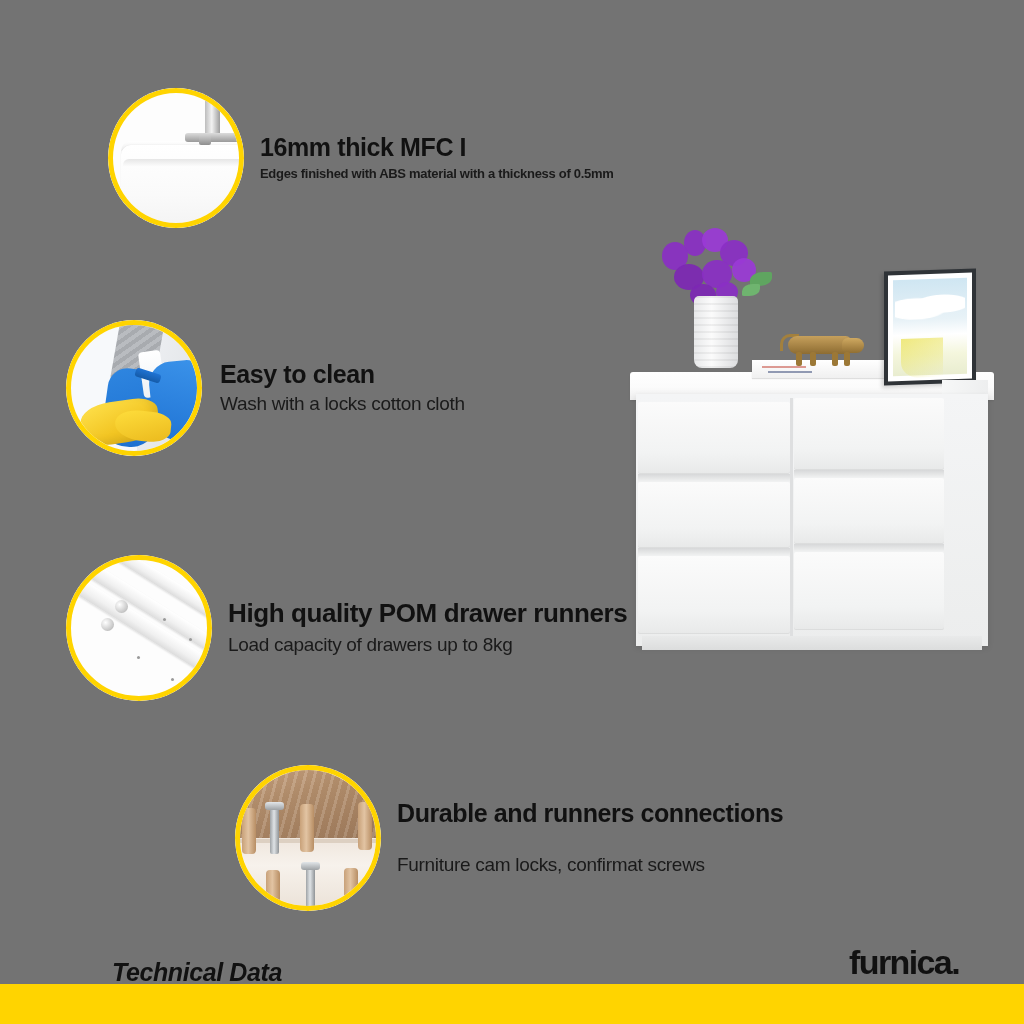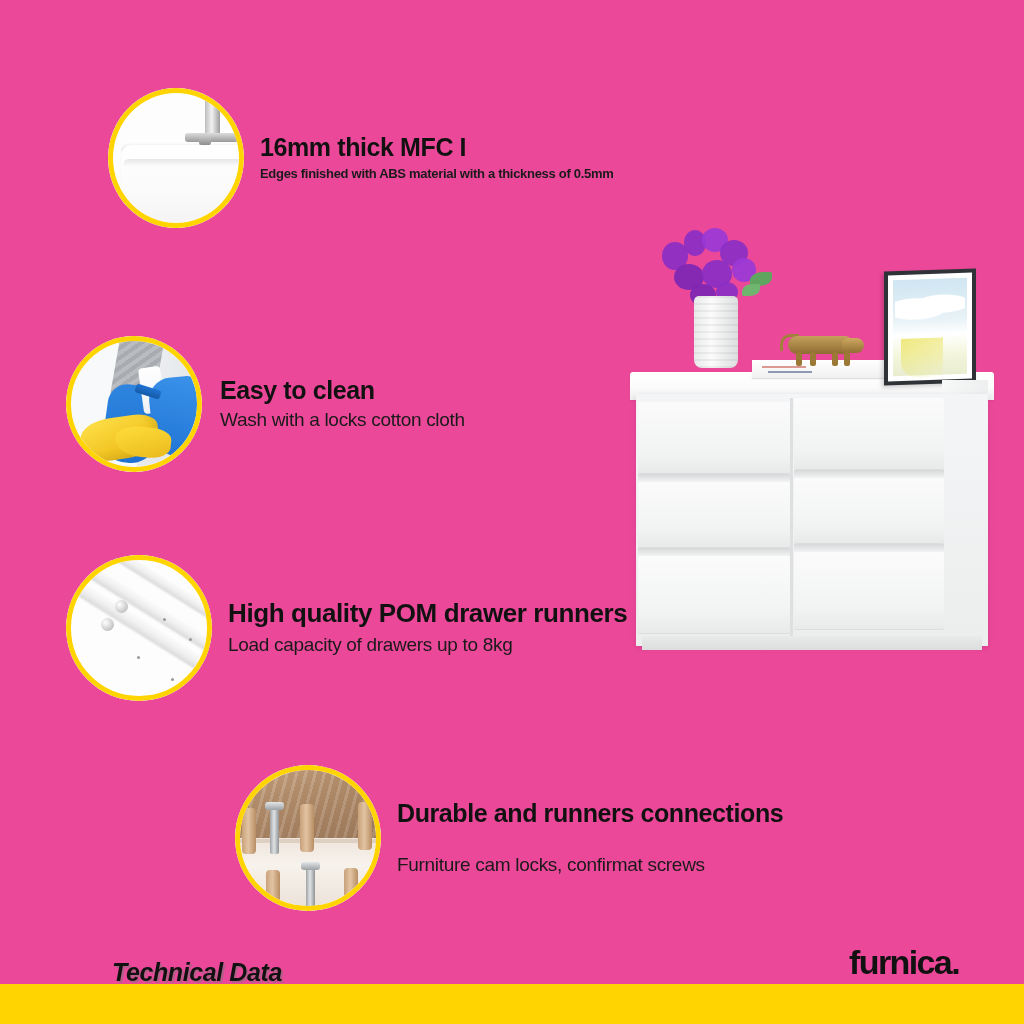--- a/index.html
+++ b/index.html
@@ -3,21 +3,21 @@
 <meta charset="utf-8">
 <style>
   html,body{margin:0;padding:0;}
   body{
     width:1024px;height:1024px;
     background:#ffffff;
     font-family:"Liberation Sans", sans-serif;
     overflow:hidden;
     position:relative;
   }
-  .page{position:absolute;inset:0;background:#ec4899;}
+  .page{position:absolute;inset:0;background:#737373;}
 
   
   .feature{position:absolute;display:flex;align-items:center;}
   .circle{
     position:relative;flex:0 0 auto;border-radius:50%;
     background:#fff;overflow:hidden;
   }
   .circle .ring{
     position:absolute;inset:0;border-radius:50%;
     border:5px solid #FFD400;box-sizing:border-box;z-index:5;pointer-events:none;
@@ -32,21 +32,21 @@
     color:#1a1a1a;letter-spacing:-0.3px;line-height:1.15;
     white-space:nowrap;margin-top:6px;
   }
 
   
   #feat-mfc    {left:108px;top:88px;}
   #feat-mfc .circle{width:136px;height:140px;}
   #feat-mfc .ftitle{font-size:25px;}
   #feat-mfc .fsub{font-size:13px;font-weight:bold;}
 
-  #feat-clean  {left:66px;top:336px;}
+  #feat-clean  {left:66px;top:320px;}
   #feat-clean .circle{width:136px;height:136px;}
   #feat-clean .ftext{margin-left:18px;}
   #feat-clean .ftitle{font-size:25px;}
   #feat-clean .fsub{font-size:19px;}
 
   #feat-runners{left:66px;top:555px;}
   #feat-runners .circle{width:146px;height:146px;}
   #feat-runners .ftext{margin-left:16px;}
   #feat-runners .ftitle{font-size:26px;}
   #feat-runners .fsub{font-size:19px;}

